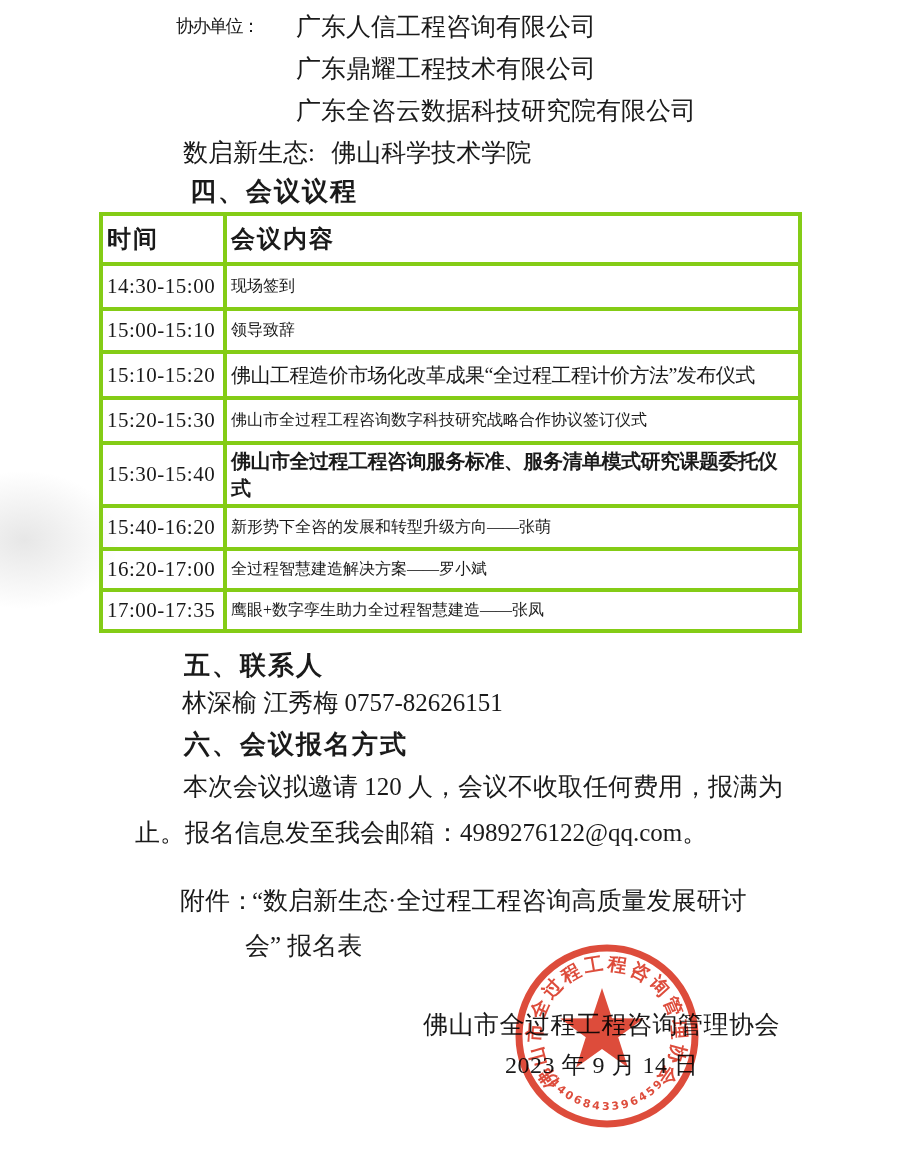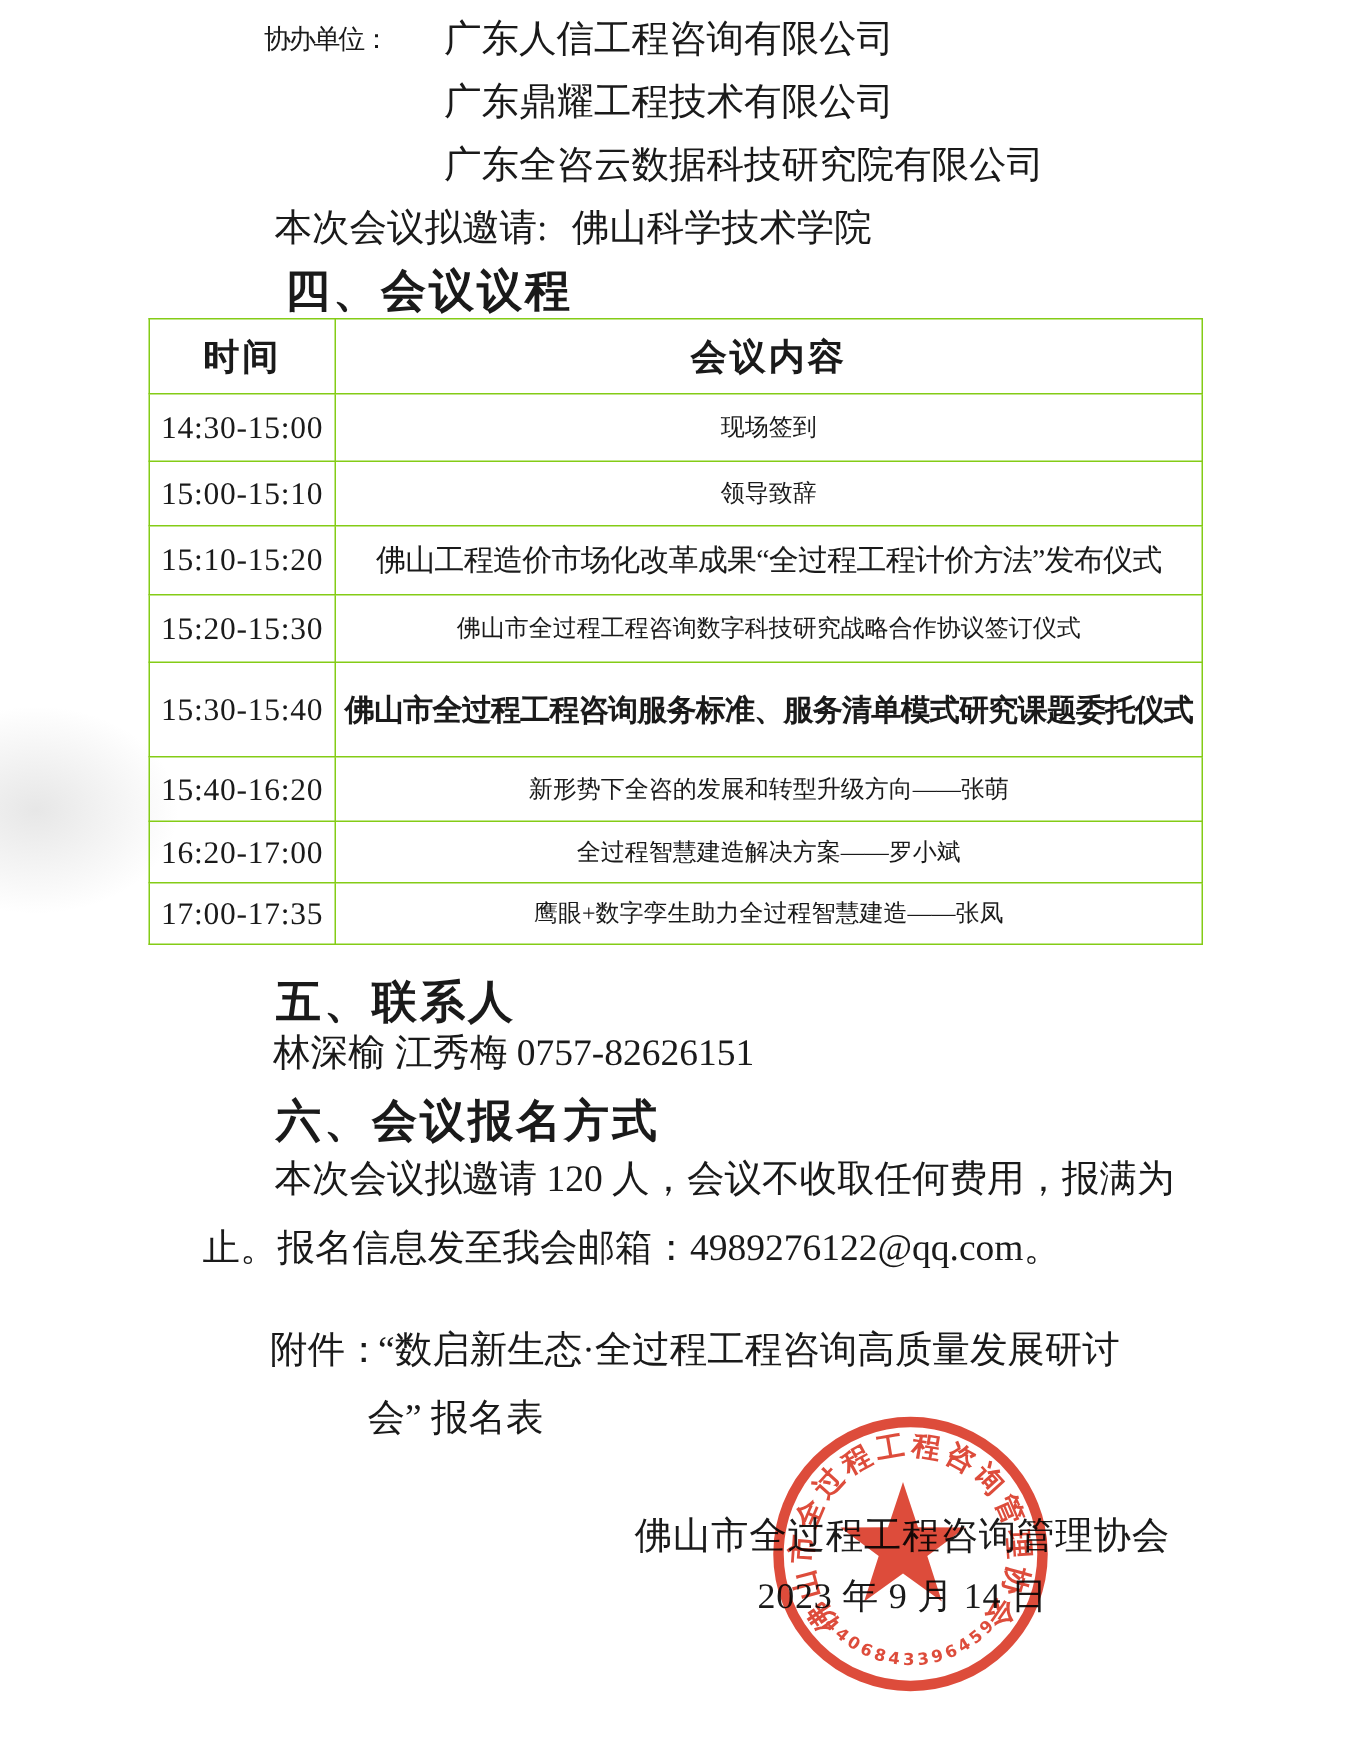--- a/index.html
+++ b/index.html
@@ -14,30 +14,30 @@
   .page{position:absolute;left:0;top:0;width:900px;height:1163px;background:#ffffff;}
   
   .scan-artifact{
     position:absolute;left:0;top:470px;width:120px;height:140px;
     background:radial-gradient(ellipse at 20% 50%, rgba(120,120,120,0.18), rgba(255,255,255,0) 70%);
     pointer-events:none;
   }
   .abs{position:absolute;white-space:nowrap;}
   .t25{font-size:25px;line-height:30px;}
   .t24{font-size:24px;line-height:29px;}
-  .heading{font-size:30px;font-weight:bold;letter-spacing:2px;font-family:Liberation Serif, serif;}
+  .heading{font-size:26px;font-weight:bold;letter-spacing:2px;font-family:Liberation Serif, serif;}
   .co-label{font-size:18px;word-spacing:-6px;}
   
   .agenda{
     position:absolute;left:99px;top:212px;width:703px;
     border-collapse:collapse;table-layout:fixed;
   }
   .agenda td,.agenda th{
-    border:1px solid #84cc16;
-    text-align:center;vertical-align:middle;
+    border:4px solid #84cc16;
+    text-align:left;vertical-align:middle;
     padding:0 4px;overflow:hidden;
   }
   .agenda col.c-time{width:124px;}
   .agenda th{font-size:24px;font-weight:bold;letter-spacing:2px;}
   .agenda td.time{font-size:21px;letter-spacing:0.5px;}
   .agenda td.content{font-size:16px;}
   .agenda tr:nth-child(1){height:50px;}
   .agenda tr:nth-child(2){height:45px;margin-left:37px;}
   .agenda tr:nth-child(3){height:43px;}
   .agenda tr:nth-child(4){height:46px;}
@@ -61,21 +61,21 @@
 <div class="page">
 
   <div class="scan-artifact"></div>
 
   <div class="abs co-label" style="left:176px;top:14px;">协 办 单 位 ：</div>
   <div class="abs t25" style="left:296px;top:12px;">广东人信工程咨询有限公司</div>
   <div class="abs t25" style="left:296px;top:96px;">广东全咨云数据科技研究院有限公司</div>
   <div class="abs t25" style="left:296px;top:54px;">广东鼎耀工程技术有限公司</div>
 
   <div class="abs t25" style="left:183px;top:138px;">
-    <span>本次会议拟邀请:</span>
+    <span>数启新生态:</span>
     <span style="margin-left:10px;">佛山科学技术学院</span>
   </div>
 
   <div class="abs heading" style="left:190px;top:174px;">四、会议议程</div>
 
   <table class="agenda">
     <colgroup>
         <col class="c-time">
         <col>
       </colgroup>

